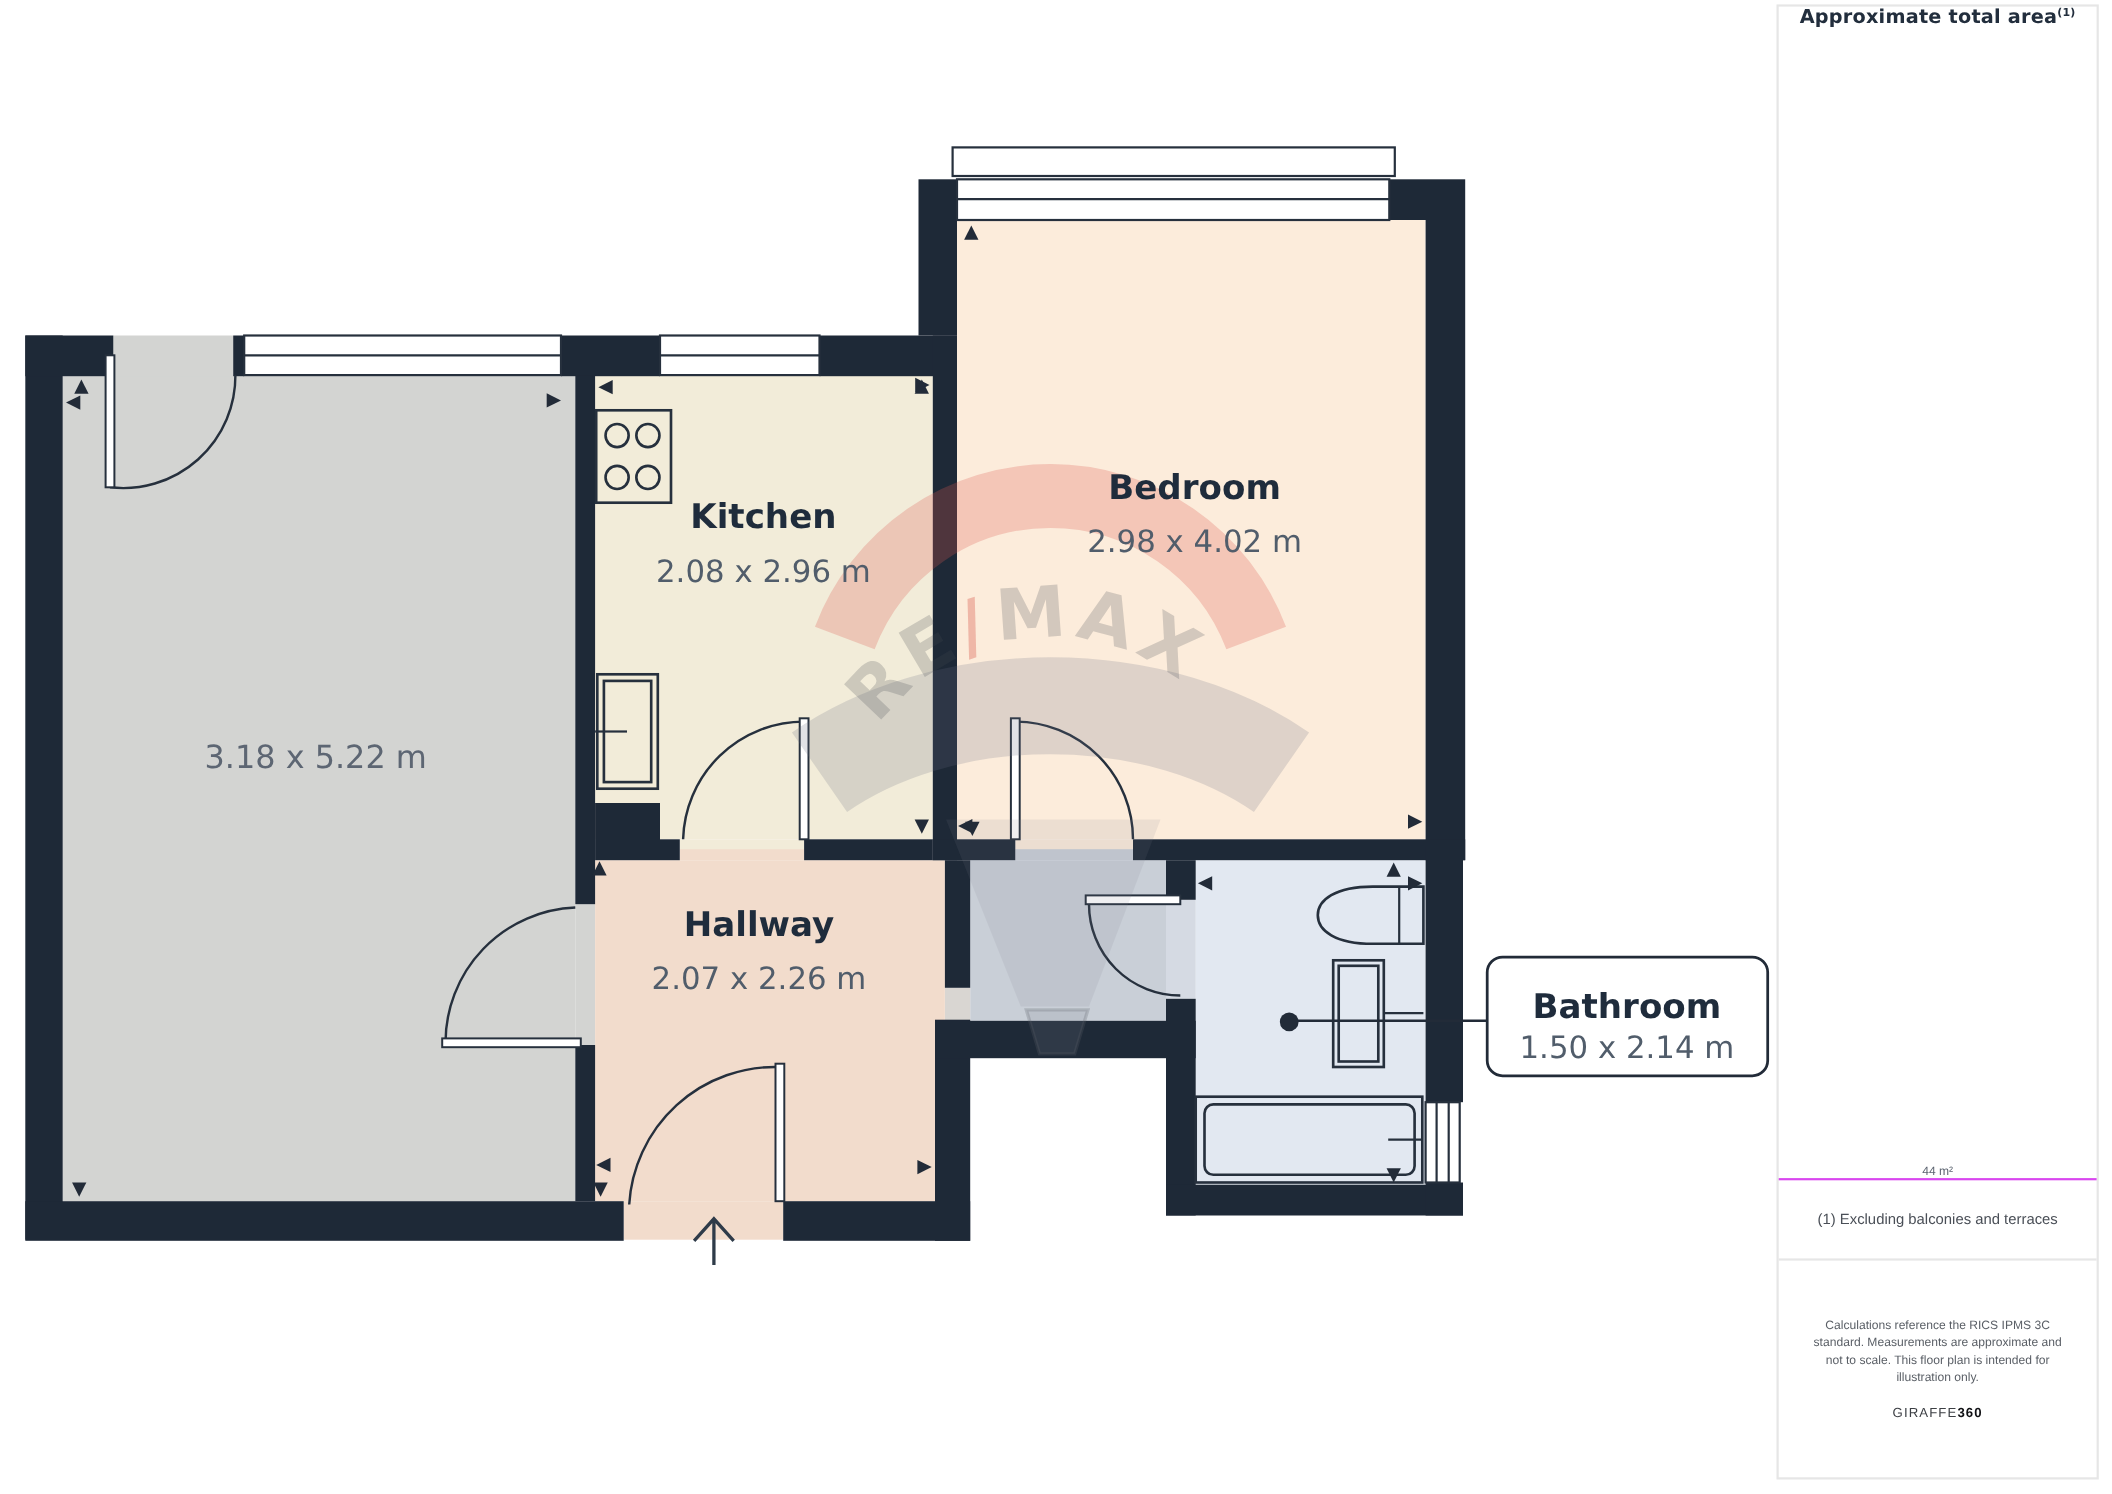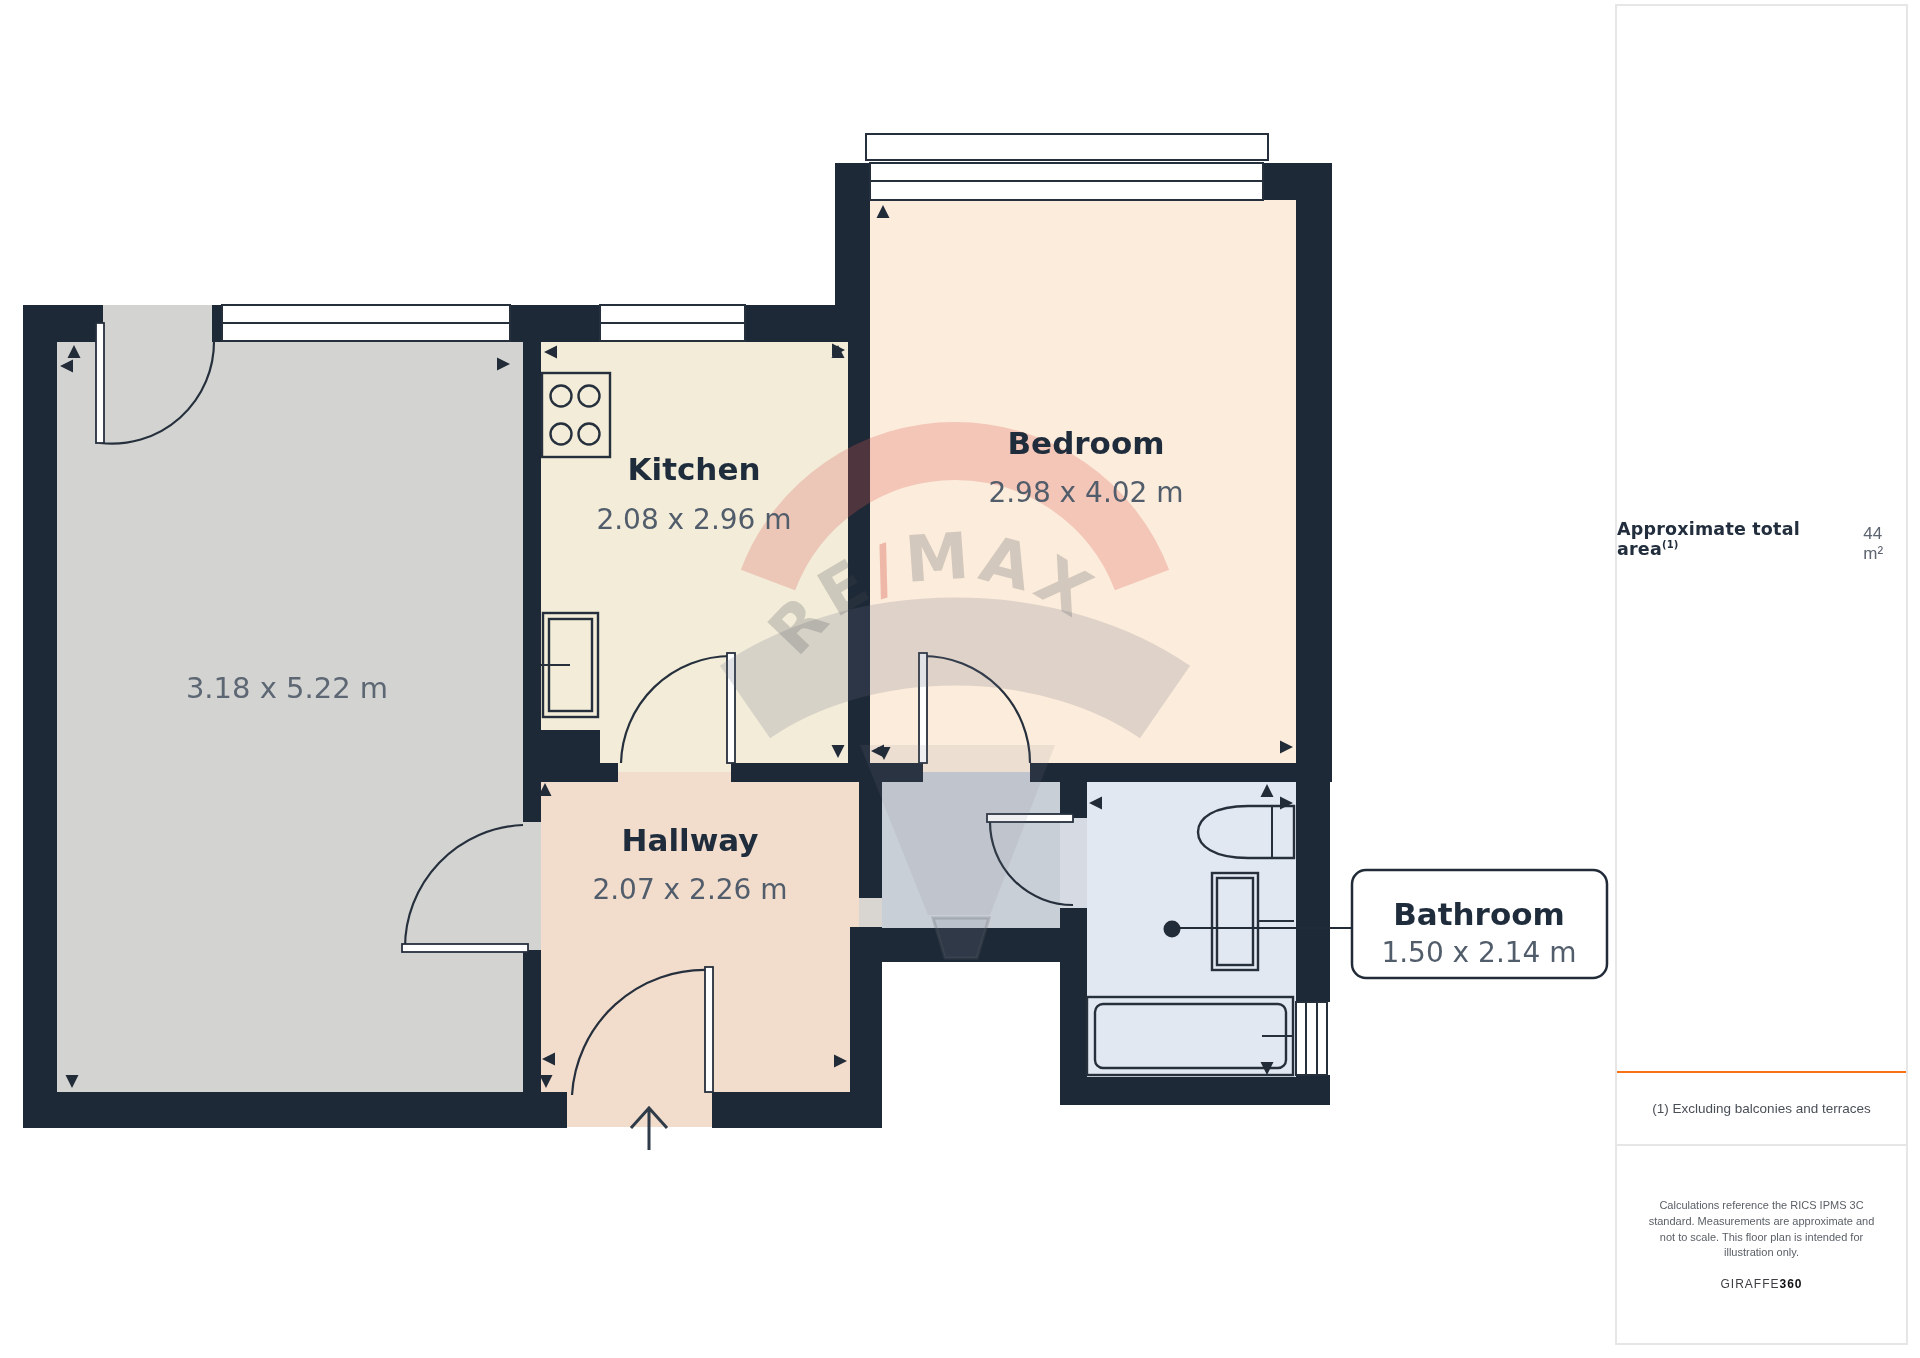--- a/index.html
+++ b/index.html
@@ -3,25 +3,25 @@
 <meta charset="utf-8">
 <style>
   html,body{margin:0;padding:0;background:#ffffff;}
   .page{position:relative;width:1920px;height:1358px;background:#ffffff;overflow:hidden;
         font-family:"DejaVu Sans","Liberation Sans",sans-serif;}
   .plan-svg{position:absolute;left:0;top:0;}
 
   
   .sidebar{position:absolute;left:1615px;top:4px;width:293px;height:1341px;
            border:2px solid #e6e6e6;background:#ffffff;display:flex;flex-direction:column;box-sizing:border-box;}
-  .sb-main{flex:1;display:flex;flex-direction:row;align-items:center;justify-content:space-between;
-           border-bottom:2px solid #f97316;}
+  .sb-main{flex:1;display:flex;flex-direction:column;align-items:center;justify-content:space-between;
+           border-bottom:2px solid #d946ef;}
   .sb-title{font-size:17.5px;font-weight:700;color:#222e3d;letter-spacing:.2px;}
   .sb-title sup{font-size:10px;font-weight:700;}
-  .sb-value{margin-top:11px;font-size:17px;color:#5c6470;font-family:"Liberation Sans",sans-serif;}
+  .sb-value{margin-top:11px;font-size:11px;color:#5c6470;font-family:"Liberation Sans",sans-serif;}
   .sb-foot1{height:71px;display:flex;align-items:center;justify-content:center;
             border-bottom:2px solid #e6e6e6;font-family:"Liberation Sans",sans-serif;
             font-size:13.5px;color:#4a4f57;}
   .sb-foot2{height:197px;display:flex;flex-direction:column;align-items:center;justify-content:center;
             font-family:"Liberation Sans",sans-serif;}
   .sb-disclaimer{width:242px;text-align:center;font-size:11px;line-height:1.42;color:#5a5f66;}
   .sb-brand{margin-top:16px;font-size:12px;letter-spacing:1px;color:#3c3f44;}
   .sb-brand b{color:#101114;}
 
   

